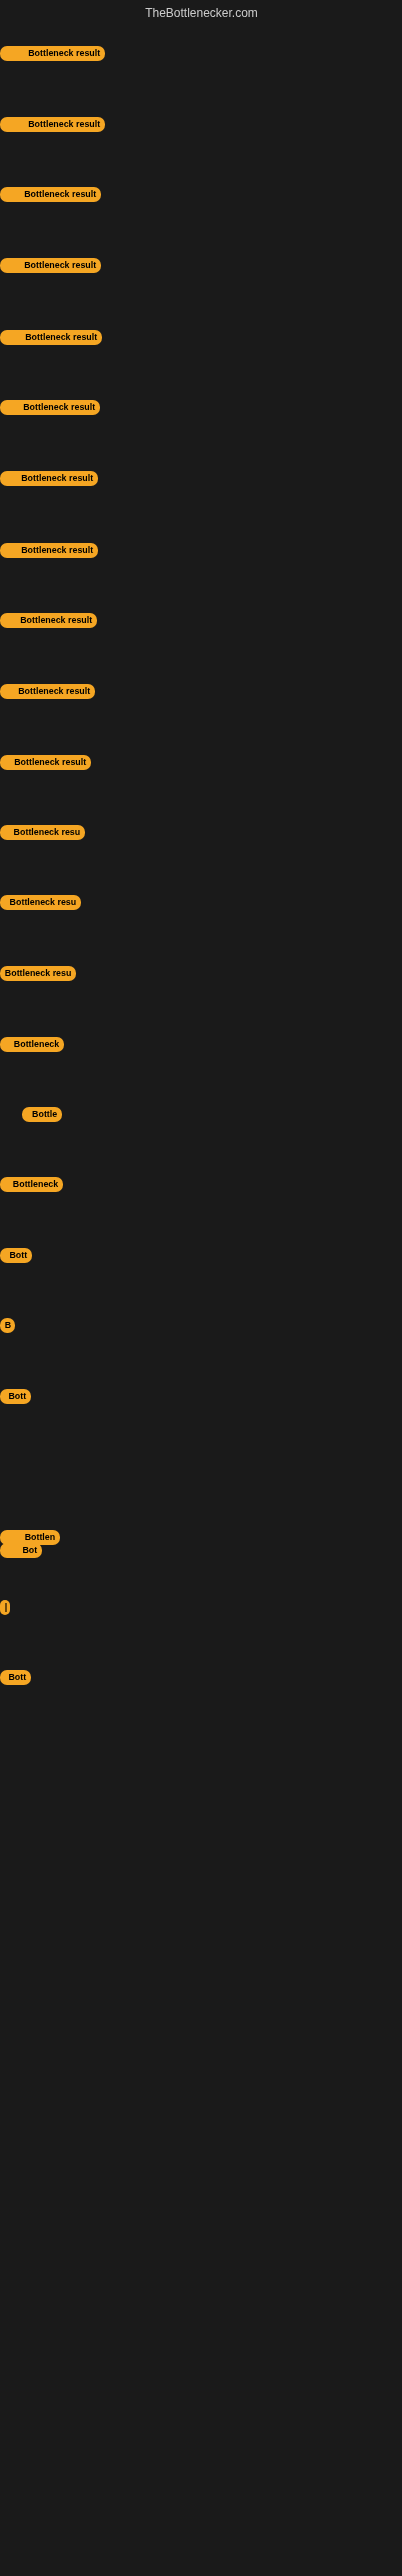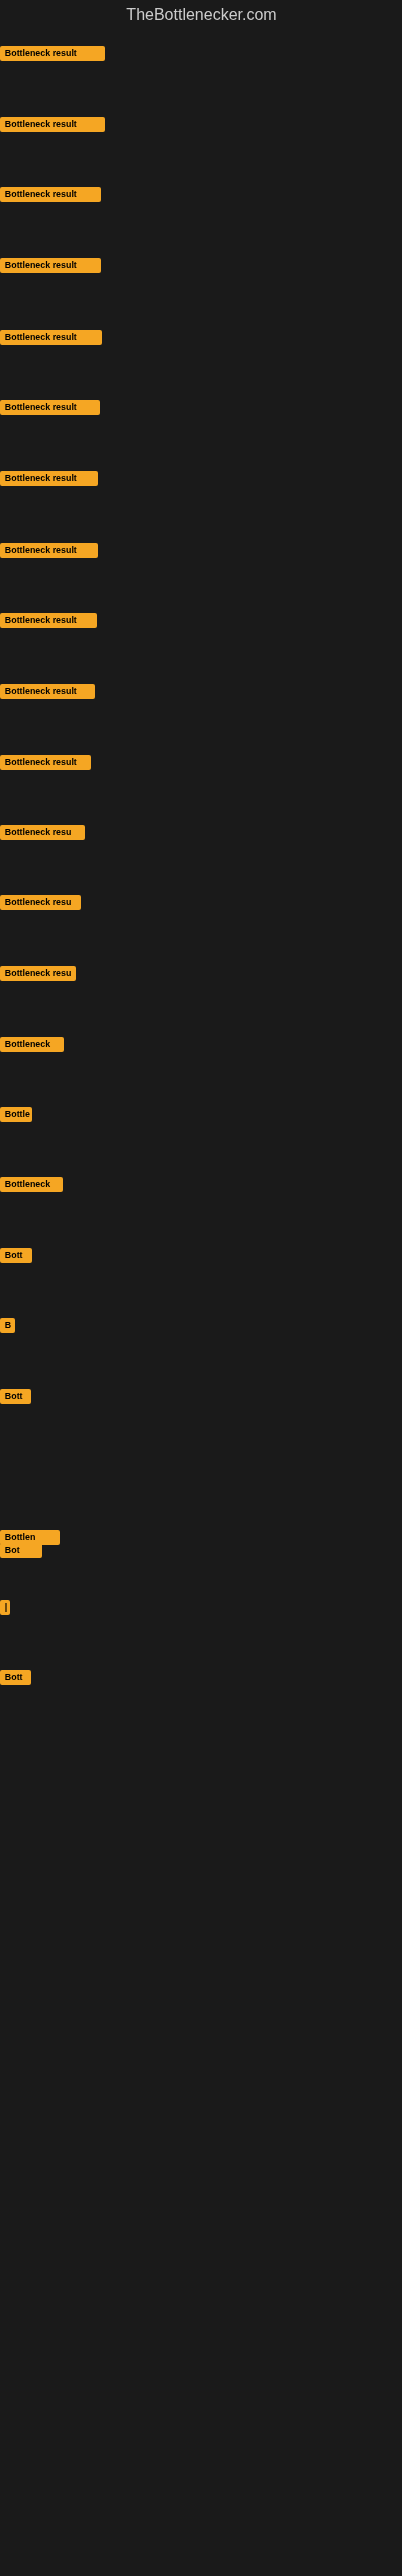--- a/index.html
+++ b/index.html
@@ -13,34 +13,35 @@
       background-color: #1a1a1a;
       font-family: Arial, sans-serif;
       position: relative;
     }
     .site-title {
       position: absolute;
       top: 6.4px;
       left: 50%;
       transform: translateX(-50%);
       color: #cccccc;
-      font-size: 16px;
+      font-size: 12px;
       white-space: nowrap;
     }
     .bottleneck-badge {
       position: absolute;
       left: 0;
       background-color: #f5a623;
       color: #000;
       font-size: 8.9px;
       font-weight: bold;
       padding: 2.4px 4.8px;
-      border-radius: 2px;
+      border-radius: 7px;
       white-space: nowrap;
       overflow: hidden;
+      text-align: right;
     }
   </style>
 </head>
 <body>
 
 <span class="site-title">TheBottlenecker.com</span>
 
 <div class="bottleneck-badge" style="top: 46px; width: 105px;">Bottleneck result</div>
 <div class="bottleneck-badge" style="top: 117px; width: 105px;">Bottleneck result</div>
 <div class="bottleneck-badge" style="top: 187px; width: 101px;">Bottleneck result</div>
@@ -49,21 +50,21 @@
 <div class="bottleneck-badge" style="top: 400px; width: 100px;">Bottleneck result</div>
 <div class="bottleneck-badge" style="top: 471px; width: 98px;">Bottleneck result</div>
 <div class="bottleneck-badge" style="top: 543px; width: 98px;">Bottleneck result</div>
 <div class="bottleneck-badge" style="top: 613px; width: 97px;">Bottleneck result</div>
 <div class="bottleneck-badge" style="top: 684px; width: 95px;">Bottleneck result</div>
 <div class="bottleneck-badge" style="top: 755px; width: 91px;">Bottleneck result</div>
 <div class="bottleneck-badge" style="top: 825px; width: 85px;">Bottleneck resu</div>
 <div class="bottleneck-badge" style="top: 895px; width: 81px;">Bottleneck resu</div>
 <div class="bottleneck-badge" style="top: 966px; width: 76px;">Bottleneck resu</div>
 <div class="bottleneck-badge" style="top: 1037px; width: 64px;">Bottleneck</div>
-<div class="bottleneck-badge" style="top: 1107px; width: 32px;">Bottle</div>
+<div class="bottleneck-badge" style="top: 1107px; width: 40px; margin-left: 22px;">Bottle</div>
 <div class="bottleneck-badge" style="top: 1177px; width: 63px;">Bottleneck</div>
 <div class="bottleneck-badge" style="top: 1248px; width: 32px;">Bott</div>
 <div class="bottleneck-badge" style="top: 1318px; width: 14.5px;">B</div>
 <div class="bottleneck-badge" style="top: 1389px; width: 31px;">Bott</div>
 <div class="bottleneck-badge" style="top: 1543px; width: 42px;">Bot</div>
 <div class="bottleneck-badge" style="top: 1530px; width: 60px;">Bottlen</div>
 <div class="bottleneck-badge" style="top: 1600px; width: 8px;">|</div>
 <div class="bottleneck-badge" style="top: 1670px; width: 31px;">Bott</div>
 
 

